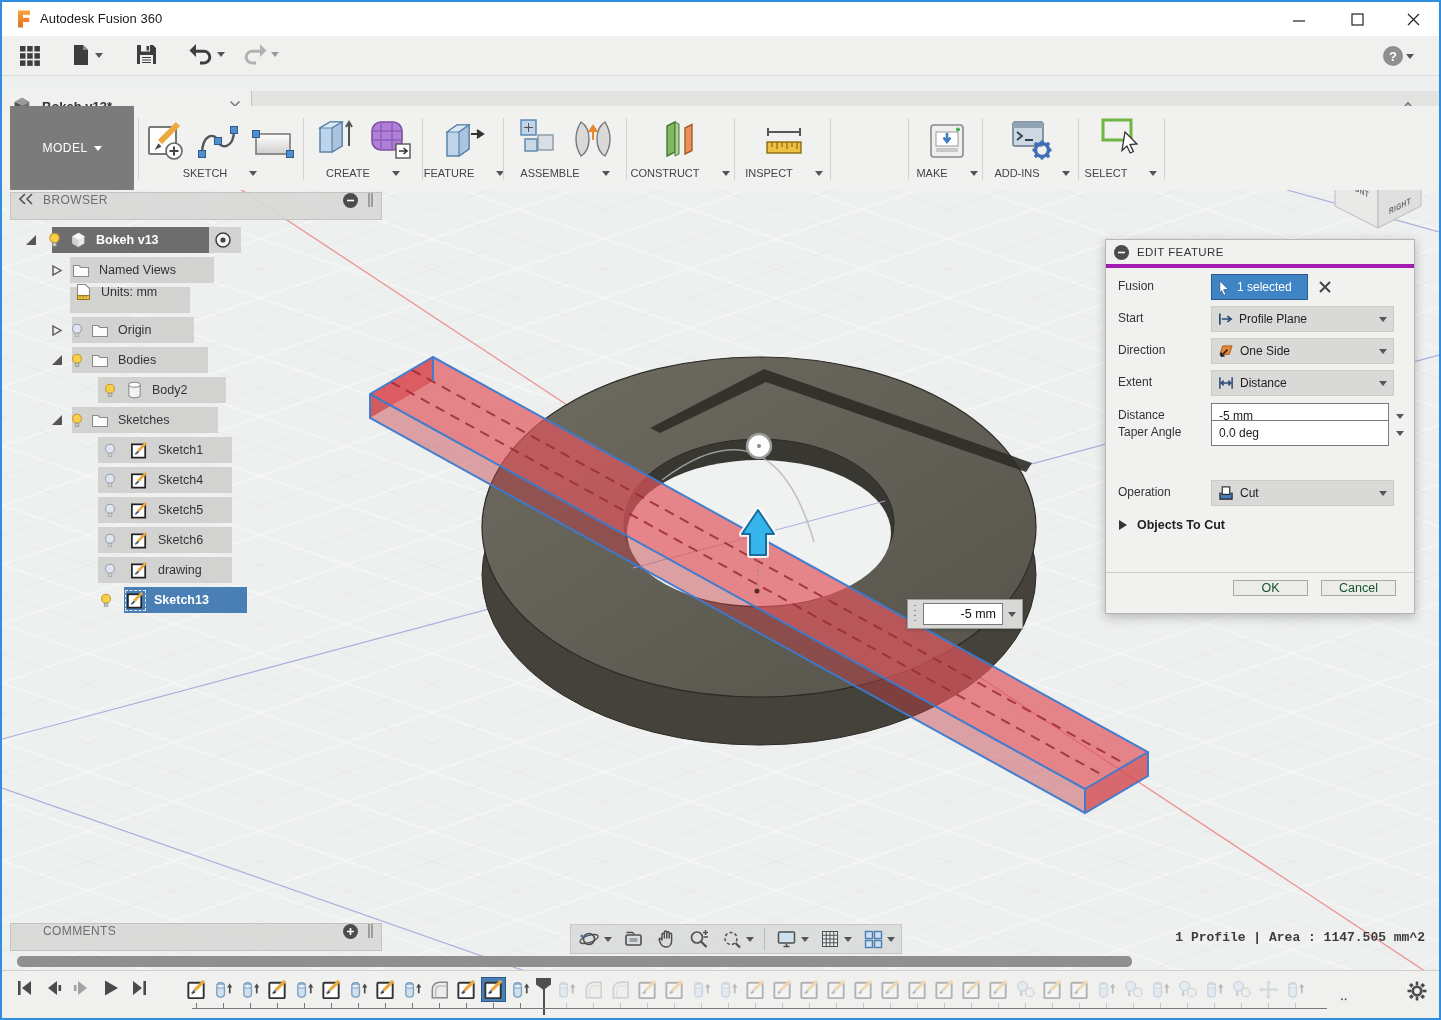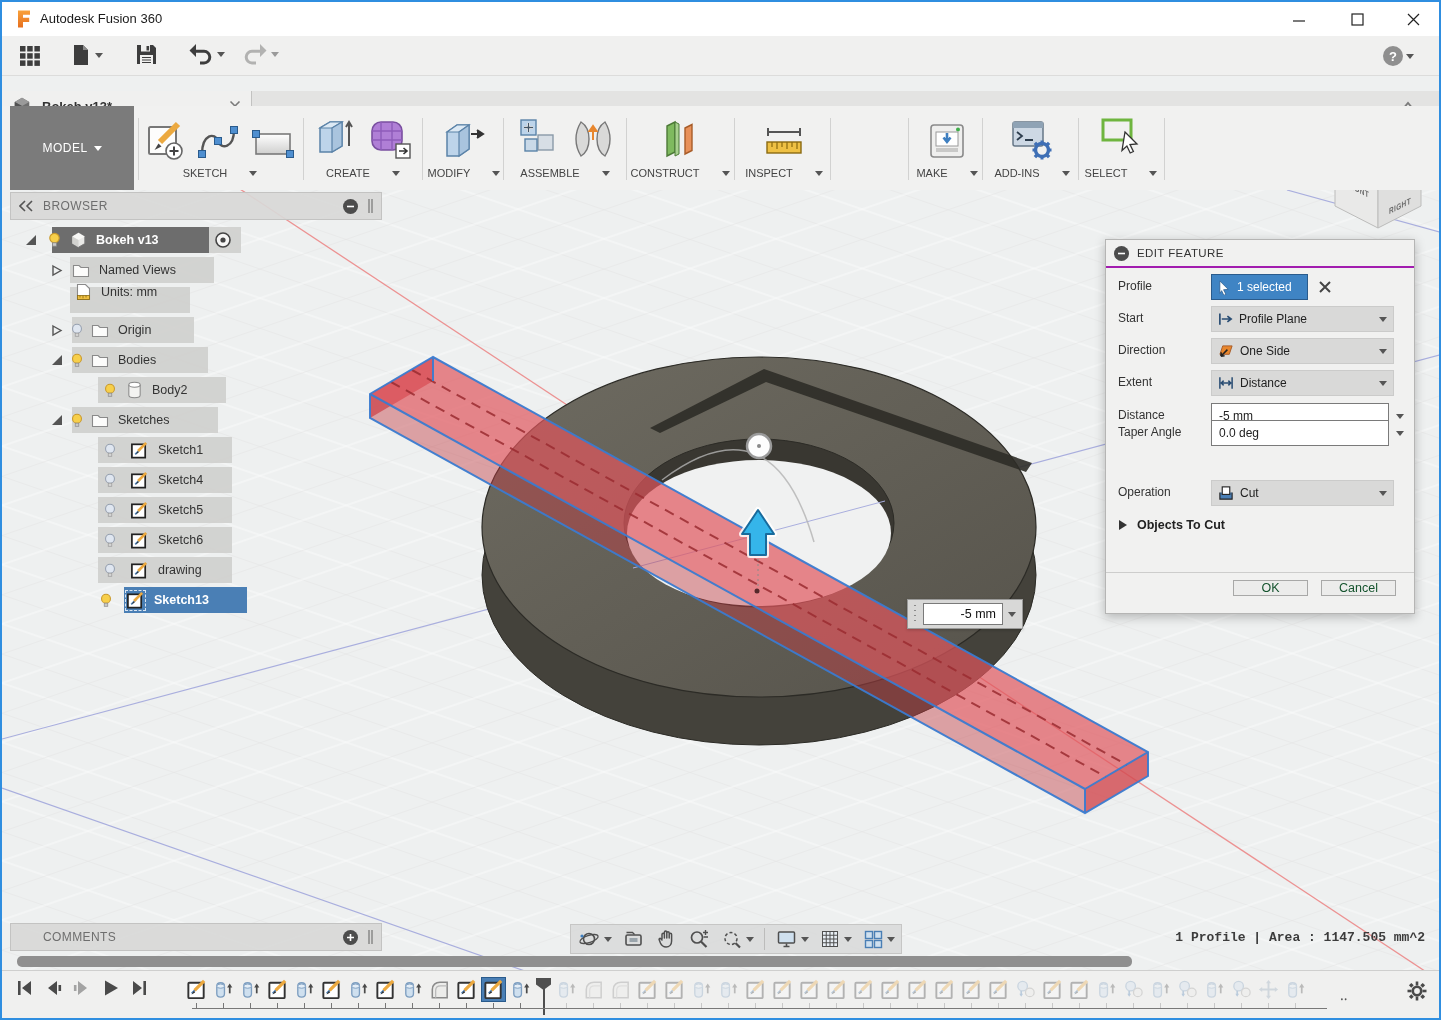--- a/index.html
+++ b/index.html
@@ -27,32 +27,32 @@
   #ribbon{left:0;top:104px;width:1437px;height:84px;background:#f1f1f0;}
   #model-switch{left:8px;top:0px;width:124px;height:84px;background:#7b7b7b;display:flex;align-items:center;justify-content:center;gap:6px;cursor:pointer;}
   #model-switch span{color:#fff;font-size:12px;letter-spacing:.5px;}
   #model-switch .dcaret{border-top-color:#fff;}
   .rgroup{top:0;height:84px;display:flex;flex-direction:column;align-items:center;}
   .ricons{display:flex;gap:12px;align-items:flex-end;height:56px;padding-top:6px;}
   .ricon{cursor:pointer;}
   .rlabel{height:22px;display:flex;align-items:center;gap:22px;font-size:11px;color:#444;cursor:pointer;}
   .rsep{top:12px;width:1px;height:62px;background:#d2d2d1;}
   
-  .panelbar{background:rgba(216,216,215,.92);border:1px solid #c3c3c2;display:flex;align-items:center;
+  .panelbar{background:rgba(216,216,215,.92);border:1px solid #c3c3c2;display:flex;align-items:flex-start;
             font-size:12px;color:#6e6e6e;letter-spacing:.4px;}
   .circlebtn{width:15px;height:15px;border-radius:50%;background:#4c4c4c;display:flex;align-items:center;justify-content:center;}
   .grip{width:5px;height:14px;border-left:2px solid #9d9d9c;border-right:2px solid #9d9d9c;}
   
   .brow{position:absolute;height:26px;display:flex;align-items:center;}
   .bbar{position:absolute;height:26px;background:rgba(206,206,204,.88);}
   .blabel{font-size:12.5px;color:#333;position:relative;}
   
   #dialog{left:1103px;top:237px;width:310px;height:375px;background:#f1f1f0;border:1px solid #b5b5b4;
           box-shadow:0 3px 10px rgba(0,0,0,.25);}
-  #dialog-header{height:28px;border-bottom:2px solid #a21caf;display:flex;align-items:center;padding:0 8px;gap:8px;}
+  #dialog-header{height:28px;border-bottom:4px solid #a21caf;display:flex;align-items:center;padding:0 8px;gap:8px;}
   #dialog-title{font-size:11.5px;color:#333;letter-spacing:.4px;}
   .drow{position:absolute;left:0;width:100%;height:26px;}
   .dlabel{position:absolute;left:12px;top:5px;font-size:12px;color:#333;}
   .ddrop{position:absolute;left:105px;width:183px;height:26px;background:#d9d9d8;border:1px solid #cbcbca;
          display:flex;align-items:center;padding:0 6px;gap:6px;cursor:pointer;}
   .ddrop .dtext{font-size:12px;color:#222;flex:1;}
   .dinput{position:absolute;left:105px;width:178px;height:26px;background:#fff;border:1px solid #7a7a7a;
           font-size:12px;color:#222;display:flex;align-items:center;padding:0 7px;}
   .dbtn{position:absolute;width:75px;height:16px;background:#ececeb;border:1px solid #a8a8a7;
         font-size:12.5px;color:#14532d;display:flex;align-items:center;justify-content:center;cursor:pointer;}
@@ -323,21 +323,21 @@
     <div class="rgroup abs" style="left:424px;width:76px">
       <div class="ricons">
         <svg class="ricon" width="46" height="44" viewBox="0 0 46 44">
           <path d="M6 14 l10 -7 12 0 0 24 -10 7 -12 0 z" fill="#bdd4ea" stroke="#5b83a8" stroke-width="1.5"></path>
           <path d="M6 14 l10 -7 12 0 -10 7 z" fill="#dce9f4" stroke="#5b83a8" stroke-width="1.2"></path>
           <path d="M18 14 l10 -7 0 24 -10 7 z" fill="#a9c4de" stroke="#5b83a8" stroke-width="1.2"></path>
           <path d="M30 16 h9 M36 12 l6 4 -6 4" fill="#333" stroke="#333" stroke-width="2"></path>
           </svg>
       </div>
       <div class="rlabel">
-        <span>MODIFY</span>
+        <span>FEATURE</span>
           <div class="dcaret"></div>
         </div>
     </div>
 
     <div class="rgroup abs" style="left:504px;width:118px">
       <div class="ricons">
         <svg class="ricon" width="44" height="46" viewBox="0 0 44 46">
           <rect x="4" y="4" width="15" height="15" fill="#bdd4ea" stroke="#5b83a8" stroke-width="1.4"></rect>
           <path d="M11.5 7 v9 M7 11.5 h9" stroke="#fff" stroke-width="3"></path>
           <path d="M11.5 7 v9 M7 11.5 h9" stroke="#456" stroke-width="1.4"></path>
@@ -658,21 +658,21 @@
     <div id="dialog-header">
       <div class="circlebtn">
         <svg width="9" height="9">
             <line x1="1" y1="4.5" x2="8" y2="4.5" stroke="#fff" stroke-width="1.6"></line>
           </svg>
         </div>
       <span id="dialog-title">EDIT FEATURE</span>
     </div>
 
     <div class="drow" style="top:34px">
-      <span class="dlabel">Profile</span>
+      <span class="dlabel">Fusion</span>
       <div class="ddrop" style="width:97px;background:#3f84c4;border-color:#2a5b8c">
         <svg width="13" height="15" viewBox="0 0 14 16">
           <path d="M2 1 l9 9 -5 .4 2.5 5 -2.2 1 -2.4 -5 -1.9 3z" fill="#fff" stroke="#2a5b8c" stroke-width=".8"></path>
           </svg>
         <span class="dtext" style="color:#fff">1 selected</span>
       </div>
       <svg class="abs" style="left:212px;top:6px" width="14" height="14" viewBox="0 0 14 14">
         <path d="M2 2 L12 12 M12 2 L2 12" stroke="#444" stroke-width="2"></path>
         </svg>
     </div>

